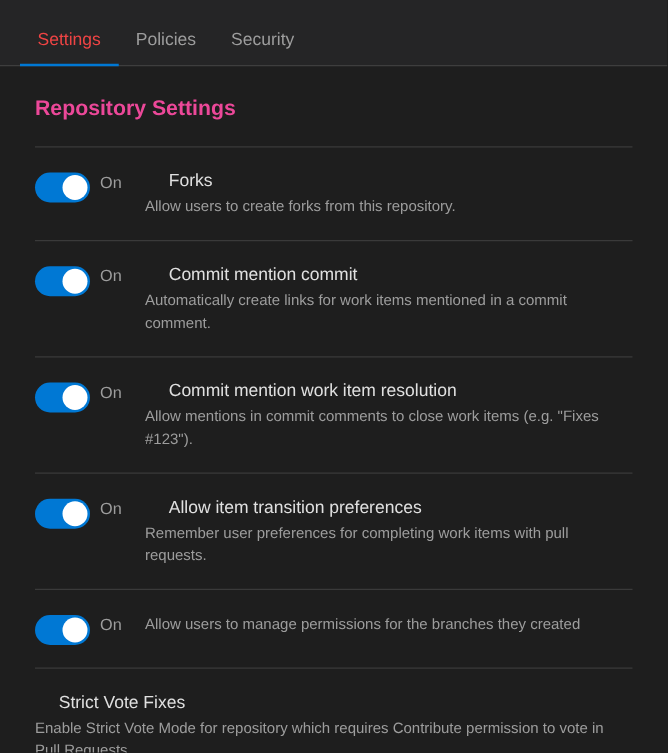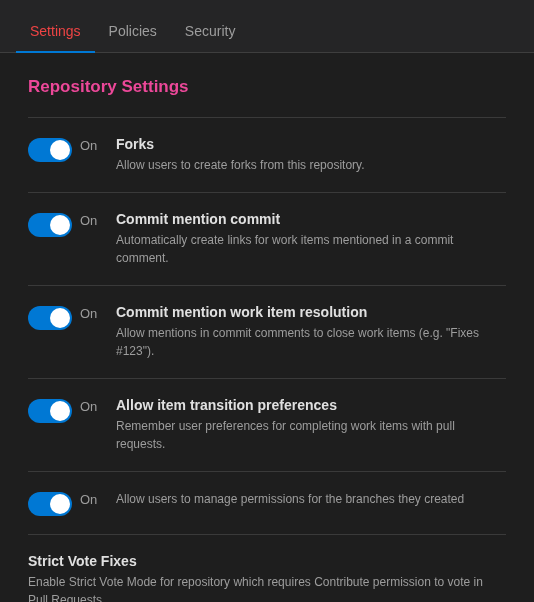--- a/index.html
+++ b/index.html
@@ -117,23 +117,24 @@
       min-width: 20px;
     }
 
     
     .setting-text {
       flex: 1;
     }
 
     .setting-name {
       font-size: 14px;
-      font-weight: 700;
+      font-weight: 400;
       color: #e0e0e0;
       margin-bottom: 4px;
+      margin-left: 19px;
     }
 
     .setting-desc {
       font-size: 12px;
       color: #9d9d9d;
       line-height: 1.5;
     }
   </style>
 </head>
 <body>

